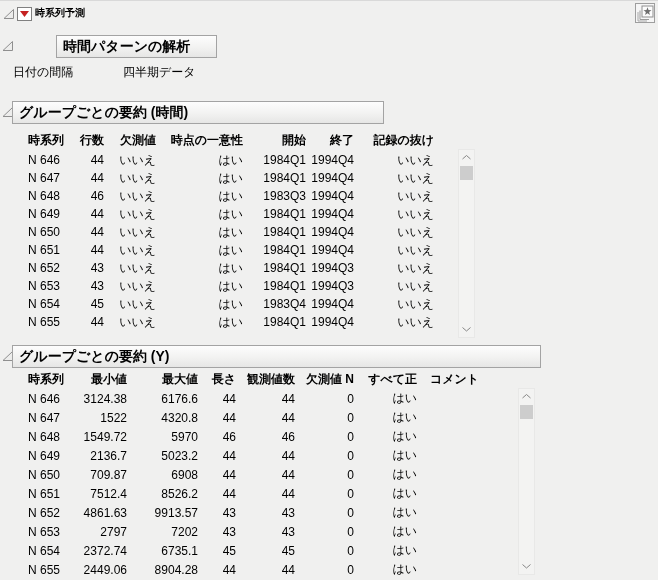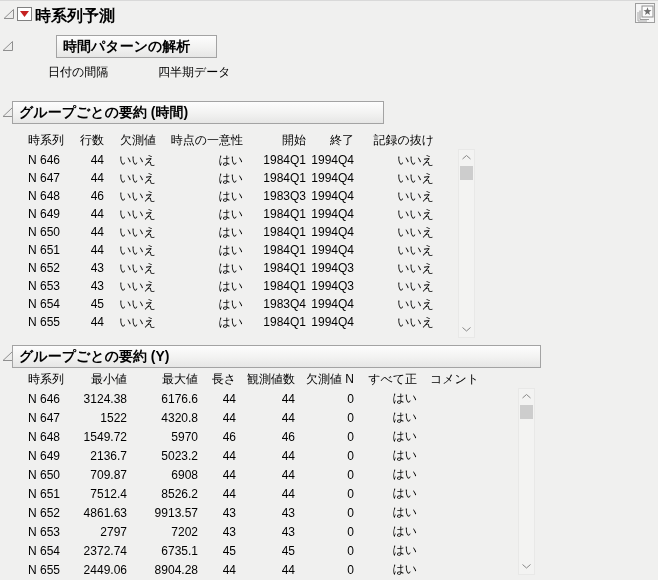--- a/index.html
+++ b/index.html
@@ -16,46 +16,46 @@
   
   .disc{position:absolute;width:12px;height:12px;cursor:pointer;}
   
   .red-tri-btn{
     position:absolute;left:17px;top:6px;width:15px;height:14px;
     background:#ffffff;border:1px solid #808080;box-sizing:border-box;
     display:flex;align-items:center;justify-content:center;cursor:pointer;
   }
   .main-title{
     position:absolute;left:35px;top:5px;
-    font-size:16px;font-weight:bold;white-space:nowrap;
+    font-size:10px;font-weight:bold;white-space:nowrap;
   }
   .star-btn{
     position:absolute;left:635px;top:2px;width:20px;height:20px;
     background:#f6f6f6;border:1px solid #9e9e9e;box-sizing:border-box;
     display:flex;align-items:center;justify-content:center;cursor:pointer;
   }
   
   .sec-hdr{
     position:absolute;height:23px;box-sizing:border-box;
     background:linear-gradient(180deg,#fdfdfd 0%,#f2f2f1 55%,#e6e6e5 100%);
     border:1px solid #a3a3a3;
     font-size:14px;font-weight:bold;
     line-height:21px;padding-left:6px;
     white-space:nowrap;overflow:hidden;cursor:pointer;
   }
   #sec1-hdr{left:12px;top:34px;width:161px;margin-left:44px;}
   #sec2-hdr{left:12px;top:100px;width:372px;}
   #sec3-hdr{left:12px;top:344px;width:529px;}
   
-  .kv-row{position:absolute;left:48px;white-space:nowrap;}
+  .kv-row{position:absolute;left:13px;white-space:nowrap;}
   .kv-key{display:inline-block;width:110px;}
   
   table{position:absolute;border-collapse:separate;border-spacing:0;table-layout:fixed;}
   th,td{font-size:12px;white-space:nowrap;overflow:hidden;vertical-align:middle;padding:0;}
-  th{font-weight:normal;}
+  th{font-weight:bold;}
   .a-l{text-align:left;padding-left:15px;}
   .a-r{text-align:right;padding-right:2px;}
   .a-c{text-align:right;padding-left:11px;}
   #t1{left:13px;top:129px;}
   #t1 th{height:21px;}
   #t1 td{height:18px;}
   #t2{left:13px;top:368px;}
   #t2 th{height:20px;}
   #t2 td{height:19px;}
   

